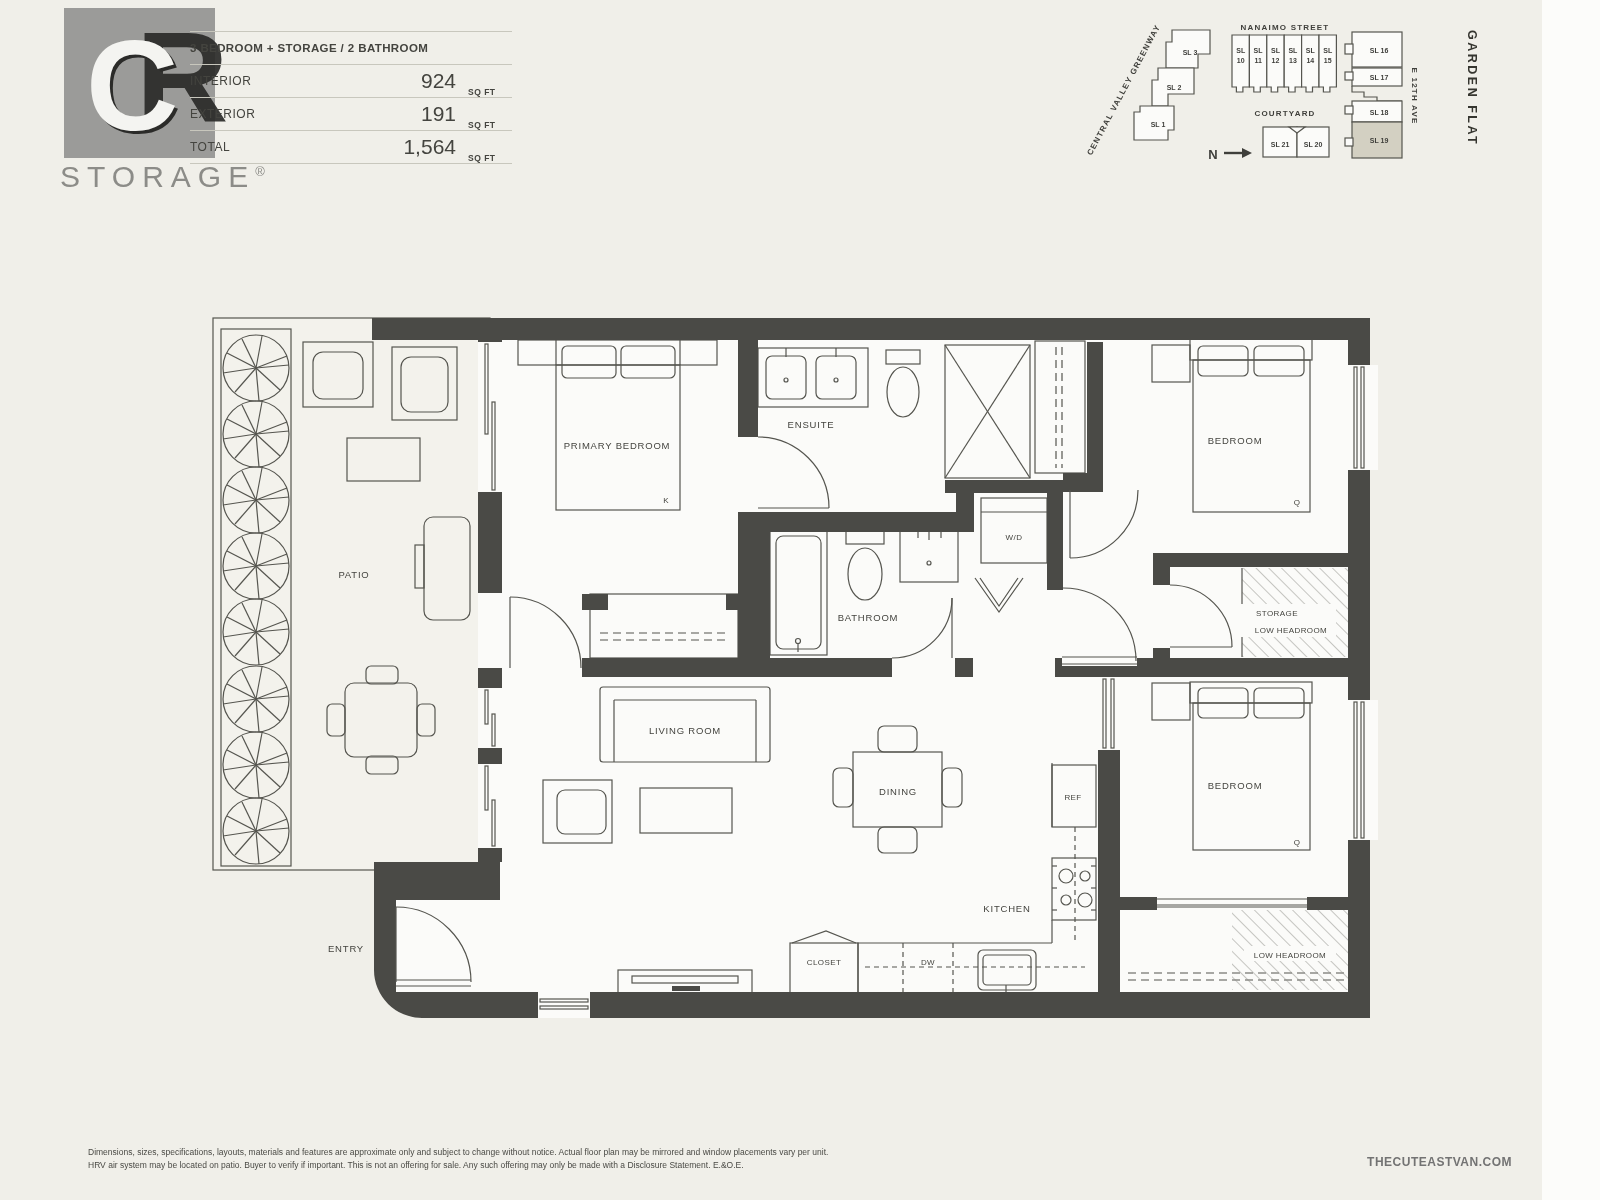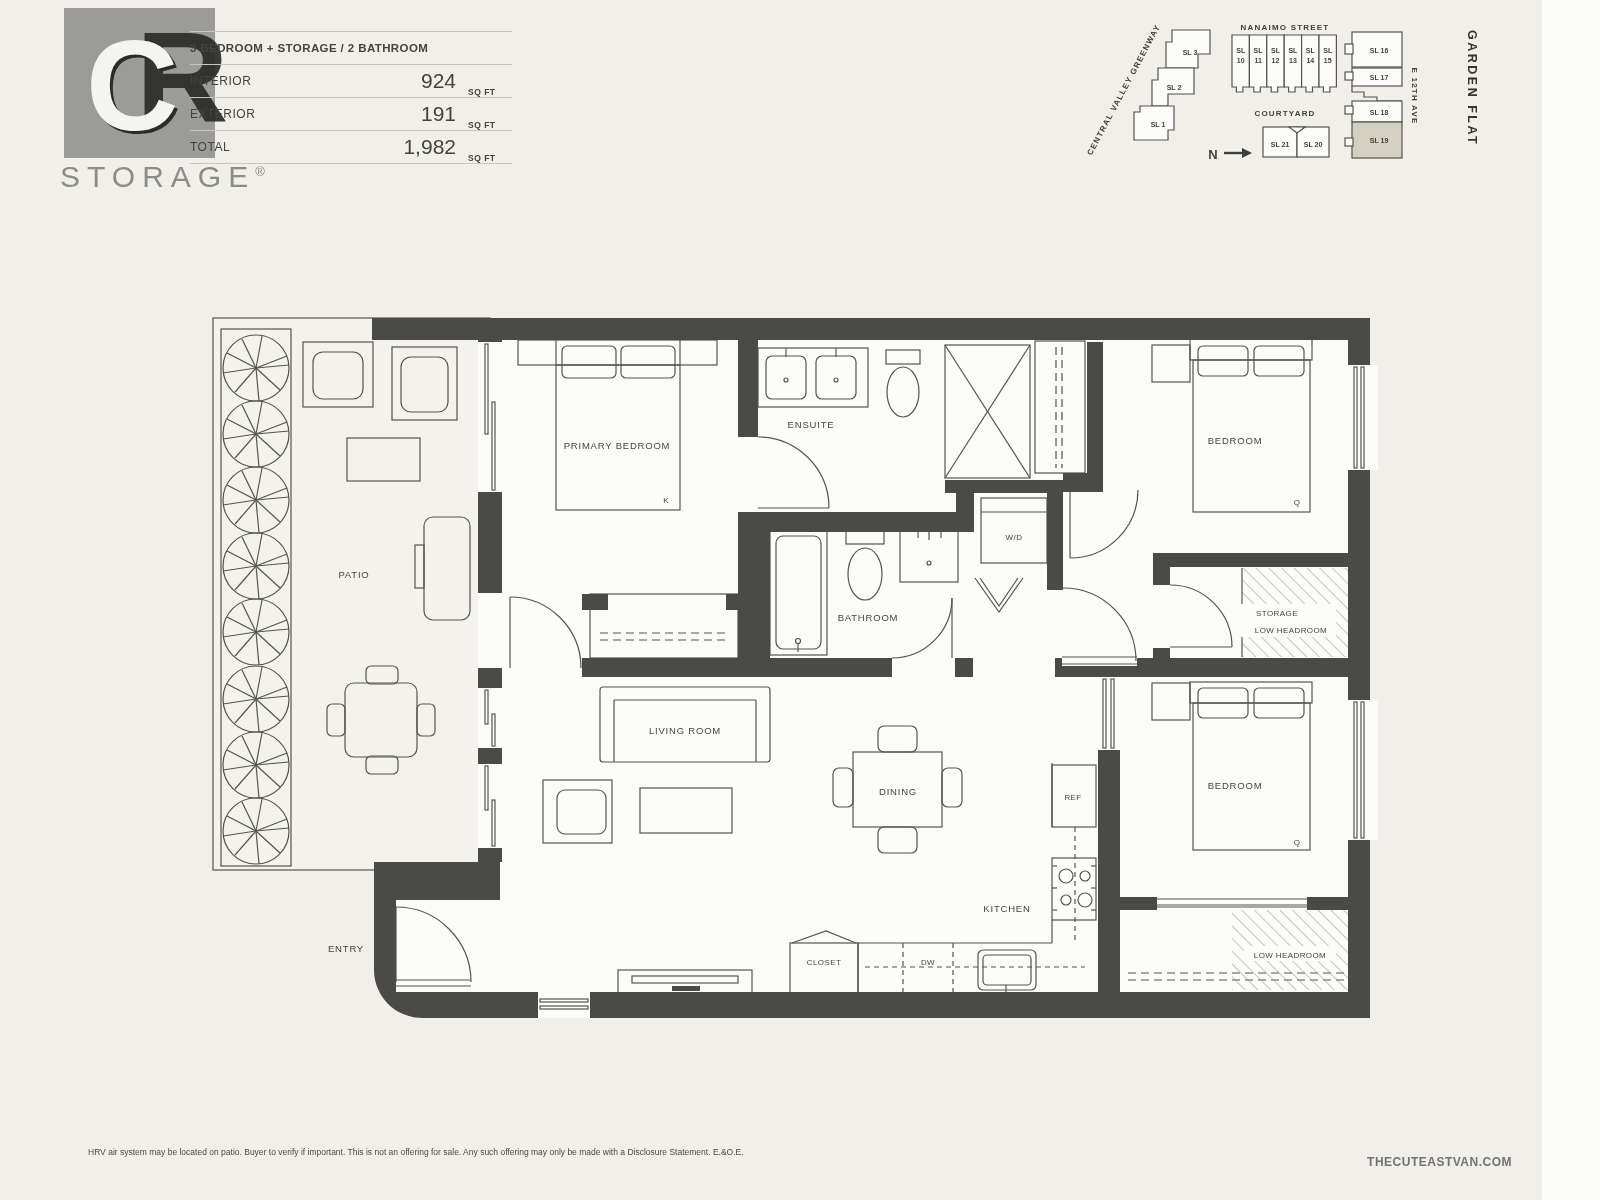--- a/index.html
+++ b/index.html
@@ -61,21 +61,21 @@
       <span class="it-value">924</span>
       <span class="it-unit">SQ FT</span>
     </div>
     <div class="it-row">
       <span class="it-label">EXTERIOR</span>
       <span class="it-value">191</span>
       <span class="it-unit">SQ FT</span>
     </div>
     <div class="it-row">
       <span class="it-label">TOTAL</span>
-      <span class="it-value">1,982</span>
+      <span class="it-value">1,564</span>
       <span class="it-unit">SQ FT</span>
     </div>
   </div>
 
   <svg class="plan" width="1600" height="1200" viewBox="0 0 1600 1200">
     <defs>
       <pattern id="hatch" width="9" height="9" patternUnits="userSpaceOnUse" patternTransform="rotate(-45)">
         <line x1="0" y1="0" x2="0" y2="9" stroke="var(--hatch,#90908a)" stroke-width="1"></line>
       </pattern>
       <g id="tree" class="ln">
@@ -409,16 +409,17 @@
         <text class="lbl" x="1235" y="789">BEDROOM</text>
         <text class="lbl lbl-sm" x="1297" y="845">Q</text>
         <text class="lbl lbl-sm" x="1290" y="958">LOW HEADROOM</text>
         <text class="lbl" x="354" y="578">PATIO</text>
         <text class="lbl" x="346" y="952">ENTRY</text>
       </g>
     </g>
   </svg>
 
   <div class="disclaimer">
+    <div>Dimensions, sizes, specifications, layouts, materials and features are approximate only and subject to change without notice. Actual floor plan may be mirrored and window placements vary per unit.</div>
     <div>HRV air system may be located on patio. Buyer to verify if important. This is not an offering for sale. Any such offering may only be made with a Disclosure Statement. E.&amp;O.E.</div>
   </div>
   <div class="website">THECUTEASTVAN.COM</div>
 </div>
 
 </body></html>

